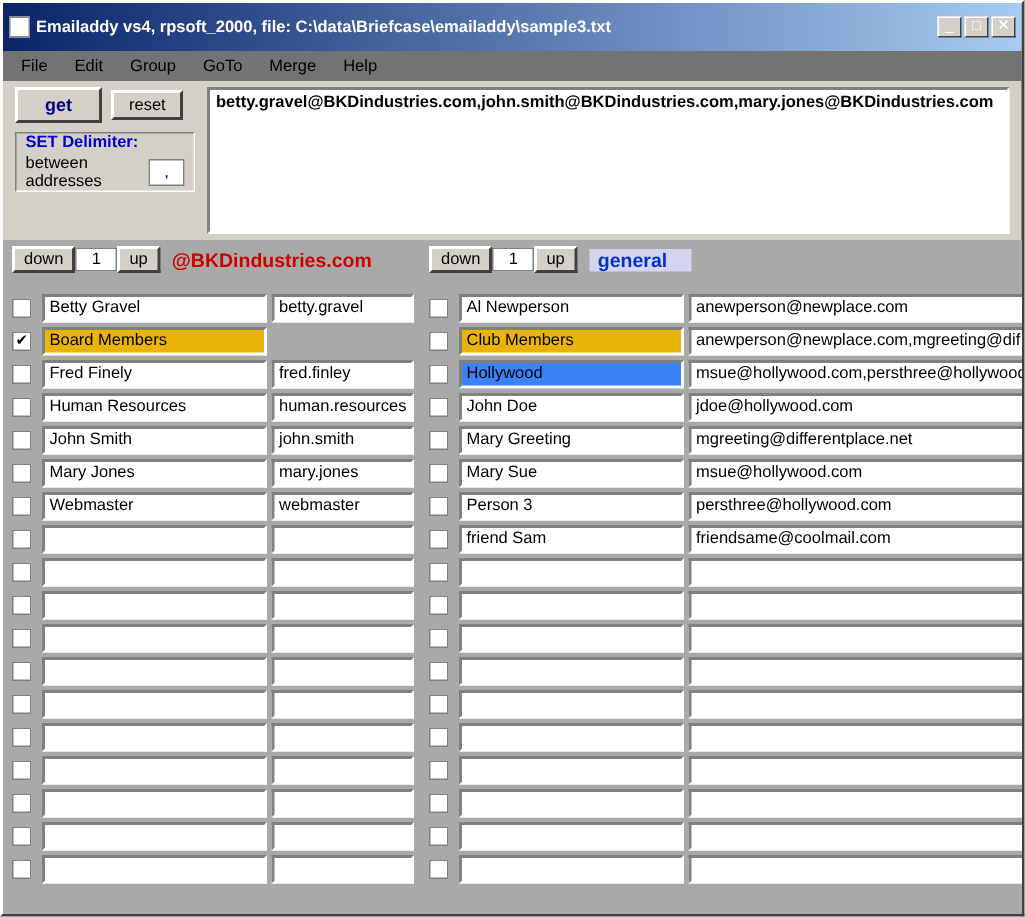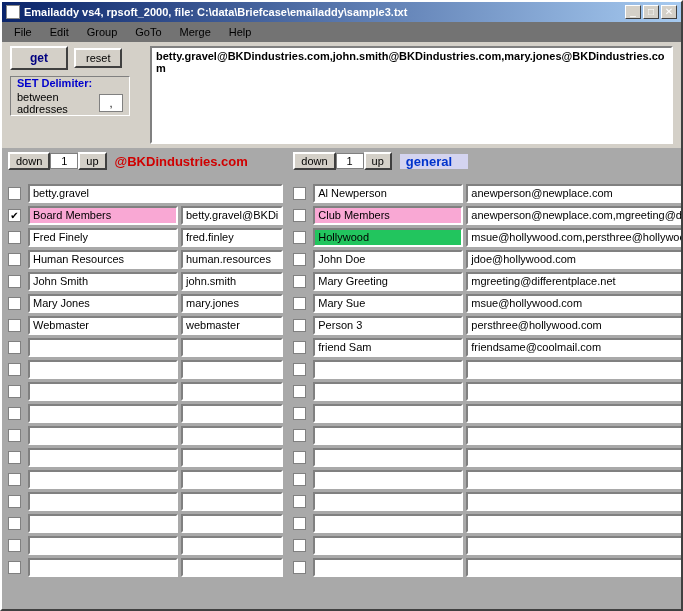--- a/index.html
+++ b/index.html
@@ -1,25 +1,25 @@
 <!DOCTYPE html>
 <html><head>
 <meta charset="utf-8">
 <style>
 *{box-sizing:border-box;margin:0;padding:0;font-family:Tahoma,Arial,sans-serif;font-size:11px}
 body{background:#a9a9a9;width:683px;height:611px;overflow:hidden}
 .window{border:2px solid #d4d0c8;border-top-color:#fff;border-left-color:#fff;border-right-color:#404040;border-bottom-color:#404040;background:#d4d0c8;height:611px;display:flex;flex-direction:column}
-.titlebar{background:linear-gradient(to right,#0a246a,#a6caf0);color:#fff;padding:3px 4px;display:flex;align-items:center;height:20px}
+.titlebar{background:linear-gradient(to right,#0a246a,#a6caf0);color:#fff;padding:3px 4px;display:flex;align-items:center;height:32px}
 .titlebar .icon{width:14px;height:14px;background:#fff;border:1px solid #888;margin-right:4px}
 .titlebar-text{flex:1;font-weight:bold;font-size:11px}
 .winbtns{display:flex;gap:2px}
 .winbtn{width:16px;height:14px;background:#d4d0c8;border:1px solid #fff;border-right-color:#404040;border-bottom-color:#404040;font-family:Marlett,Arial;font-size:10px;text-align:center;line-height:12px;cursor:pointer}
 .menubar{background:#737373;padding:2px 4px;display:flex;gap:2px}
 .menuitem{padding:2px 8px;cursor:pointer}
-.top-area{display:flex;padding:4px 8px 4px 8px;gap:20px;align-items:flex-start}
+.top-area{display:flex;padding:4px 8px 4px 8px;gap:8px;align-items:flex-start}
 .left-controls{display:flex;flex-direction:column;gap:6px}
 .btn-row{display:flex;gap:6px;align-items:center}
 .btn{background:#d4d0c8;border:2px solid #fff;border-right-color:#404040;border-bottom-color:#404040;padding:2px 10px;cursor:pointer;font-size:11px}
 .btn.big{font-weight:bold;padding:3px 18px;font-size:12px;color:#000080}
 .delim-box{border:1px solid #808080;border-right-color:#fff;border-bottom-color:#fff;padding:0 6px;background:#d4d0c8;width:120px}
 .delim-title{color:#0000cc;font-weight:bold;font-size:11px}
 .delim-row{display:flex;align-items:center;justify-content:space-between;margin-top:2px}
 .delim-input{width:24px;height:18px;border:1px solid #808080;background:#fff;text-align:center}
 .output{flex:1;background:#fff;border:2px solid #808080;border-right-color:#fff;border-bottom-color:#fff;height:98px;padding:2px 4px;font-weight:bold;font-size:11px;word-break:break-all}
 .main{flex:1;background:#a9a9a9;padding:4px 6px;overflow:auto}
@@ -27,22 +27,22 @@
 .numfield{width:28px;height:16px;border:1px solid #808080;background:#fff;text-align:center;font-size:11px}
 .domain-label{color:#d00000;font-weight:bold;font-size:13px;margin-left:8px}
 .gen-label{color:#0033cc;font-weight:bold;font-size:13px;margin-left:8px;background:#d4d4f0;padding:0 16px 0 6px}
 .cols{display:flex;gap:10px}
 .col{flex:1}
 .header-row{display:flex;align-items:center;margin-bottom:14px}
 .row{display:flex;align-items:center;margin-bottom:3px;gap:3px}
 .chk{width:13px;height:13px;border:1px solid #808080;background:#fff;cursor:pointer;margin-right:4px;flex-shrink:0;font-size:10px;text-align:center;line-height:11px}
 .namefield{width:150px;height:19px;border:2px solid #808080;border-right-color:#fff;border-bottom-color:#fff;background:#fff;padding:1px 3px;font-size:11px;overflow:hidden;white-space:nowrap}
 .emailfield{flex:1;height:19px;border:2px solid #808080;border-right-color:#fff;border-bottom-color:#fff;background:#fff;padding:1px 3px;font-size:11px;overflow:hidden;white-space:nowrap;min-width:0}
-.bg-purple{background:#f9a8d4}
-.bg-green{background:#22c55e}
+.bg-purple{background:#eab308}
+.bg-green{background:#3b82f6}
 </style>
 </head>
 <body>
 
 <div class="window">
  <div class="titlebar">
   <div class="icon"></div>
   <div class="titlebar-text">Emailaddy vs4, rpsoft_2000, file: C:\data\Briefcase\emailaddy\sample3.txt</div>
   <div class="winbtns">
    <div class="winbtn">_</div>
@@ -82,26 +82,26 @@
    <div class="col">
     <div class="header-row">
      <button class="smallbtn">down</button>
      <input class="numfield" value="1" style="">
      <button class="smallbtn">up</button>
      <div class="domain-label">@BKDindustries.com</div>
     </div>
     <div id="left-rows">
             <div class="row">
               <div class="chk"></div>
+              <div class="namefield">Betty Gravel</div>
               <div class="emailfield">betty.gravel</div>
             </div>
             <div class="row">
               <div class="chk">✔</div>
               <div class="namefield bg-purple">Board Members</div>
-              <div class="emailfield">betty.gravel@BKDi</div>
             </div>
             <div class="row">
               <div class="chk"></div>
               <div class="namefield">Fred Finely</div>
               <div class="emailfield">fred.finley</div>
             </div>
             <div class="row">
               <div class="chk"></div>
               <div class="namefield">Human Resources</div>
               <div class="emailfield">human.resources</div>

